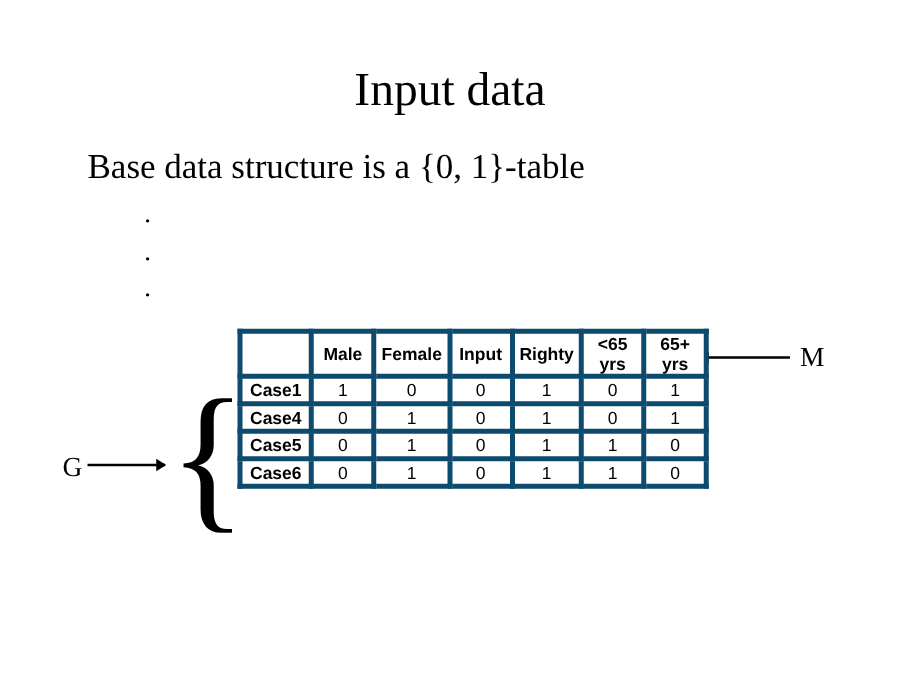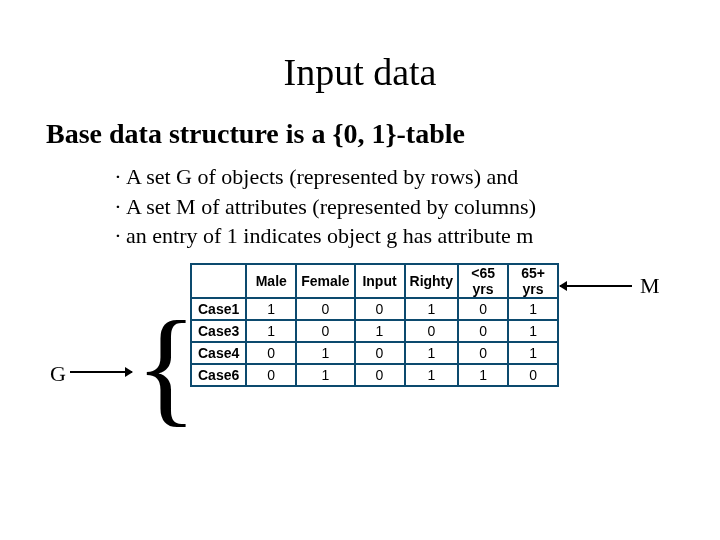--- a/index.html
+++ b/index.html
@@ -19,22 +19,22 @@
     padding: 50px 30px 30px 30px;
   }
   .title {
     font-size: 38px;
     text-align: center;
     margin: 0 0 24px 0;
     font-weight: normal;
   }
   .sub {
     font-size: 28px;
-    margin: 0 30px 12px 16px;
-    font-weight: bold;
+    margin: 0 30px 12px 40px;
+    font-weight: normal;
   }
   .bullets {
     margin: 0 30px 10px 80px;
     font-size: 22px;
     line-height: 1.35;
   }
   .bullets .item {
     display: flex;
     align-items: flex-start;
   }
@@ -106,21 +106,21 @@
   }
   table.data {
     position: absolute;
     left: 160px;
     top: 2px;
     border-collapse: collapse;
     font-family: Arial, Helvetica, sans-serif;
     font-size: 14px;
   }
   table.data th, table.data td {
-    border: 2px solid #0c4a6e;
+    border: 4px solid #0c4a6e;
     background: #fff;
     text-align: center;
     height: 22px;
     padding: 0 4px;
   }
   table.data th {
     font-weight: bold;
   }
   table.data td.rh {
     font-weight: bold;
@@ -141,29 +141,26 @@
 </head>
 <body>
 
 <div class="slide">
   <h1 class="title">Input data</h1>
   <div class="sub">Base data structure is a {0, 1}-table</div>
 
   <div class="bullets">
     <div class="item">
       <span class="dot">·</span>
-      <span>A set G of objects (represented by rows) and</span>
     </div>
     <div class="item">
       <span class="dot">·</span>
-      <span>A set M of attributes (represented by columns)</span>
     </div>
     <div class="item">
       <span class="dot">·</span>
-      <span>an entry of 1 indicates object g has attribute m</span>
     </div>
   </div>
 
   <div class="lower">
     <div class="g-label">G</div>
     <div class="g-arrow"></div>
     <div class="brace">{</div>
 
     <div class="m-label">M</div>
     <div class="m-arrow"></div>
@@ -184,36 +181,36 @@
           <tr>
             <td class="rh">Case1</td>
             <td class="val">1</td>
             <td class="val">0</td>
             <td class="val">0</td>
             <td class="val">1</td>
             <td class="val">0</td>
             <td class="val">1</td>
           </tr>
           <tr>
-            <td class="rh">Case3</td>
-            <td class="val">1</td>
-            <td class="val">0</td>
-            <td class="val">1</td>
-            <td class="val">0</td>
-            <td class="val">0</td>
-            <td class="val">1</td>
-          </tr>
-          <tr>
             <td class="rh">Case4</td>
             <td class="val">0</td>
             <td class="val">1</td>
             <td class="val">0</td>
             <td class="val">1</td>
             <td class="val">0</td>
             <td class="val">1</td>
+          </tr>
+          <tr>
+            <td class="rh">Case5</td>
+            <td class="val">0</td>
+            <td class="val">1</td>
+            <td class="val">0</td>
+            <td class="val">1</td>
+            <td class="val">1</td>
+            <td class="val">0</td>
           </tr>
           <tr>
             <td class="rh">Case6</td>
             <td class="val">0</td>
             <td class="val">1</td>
             <td class="val">0</td>
             <td class="val">1</td>
             <td class="val">1</td>
             <td class="val">0</td>
           </tr>

